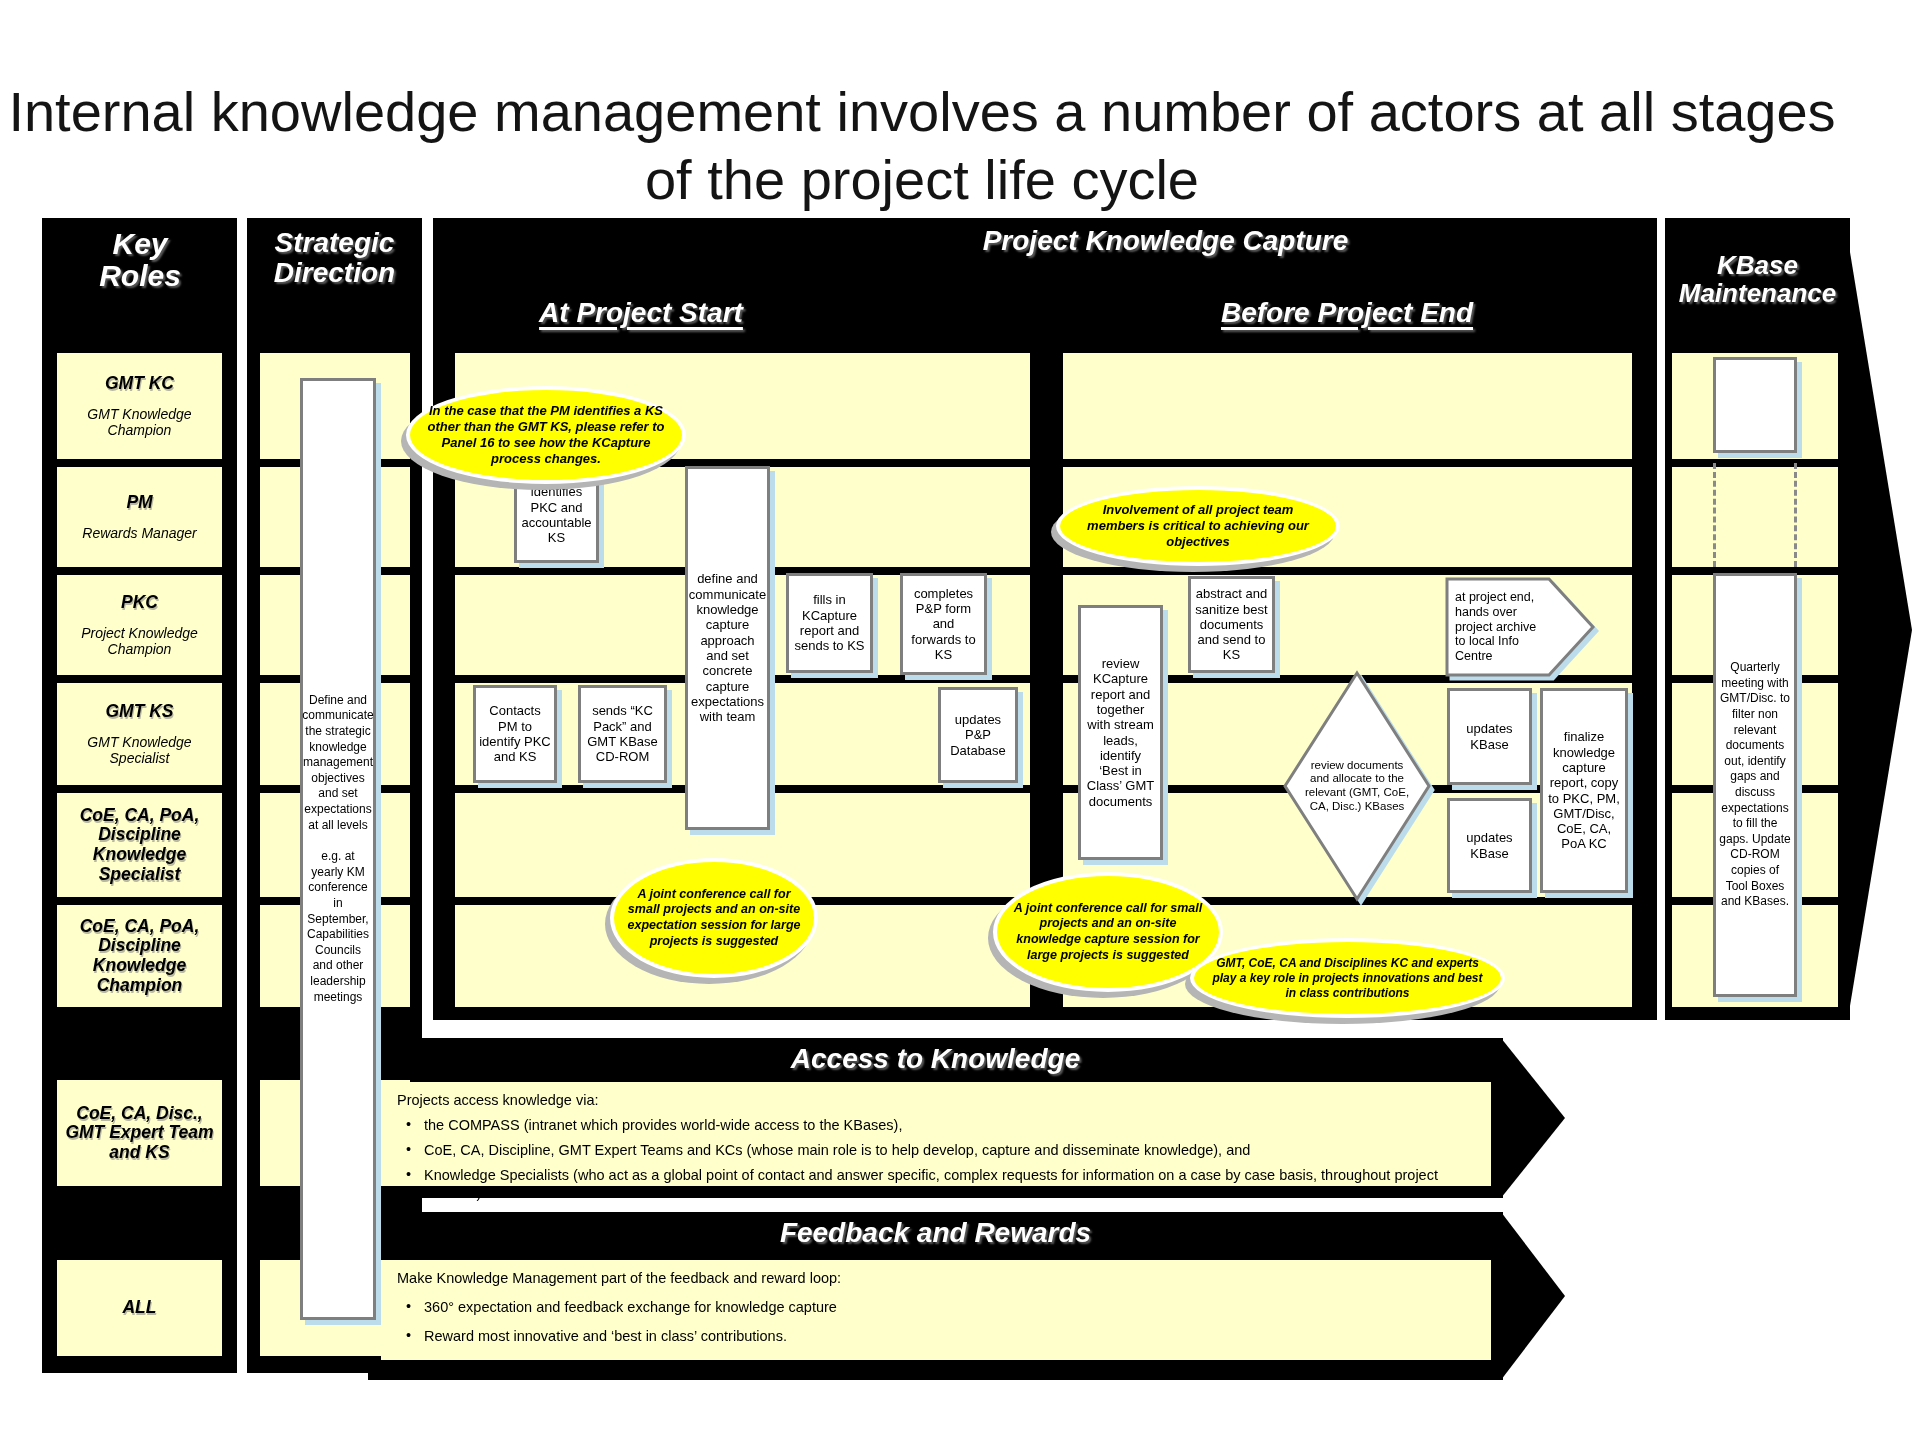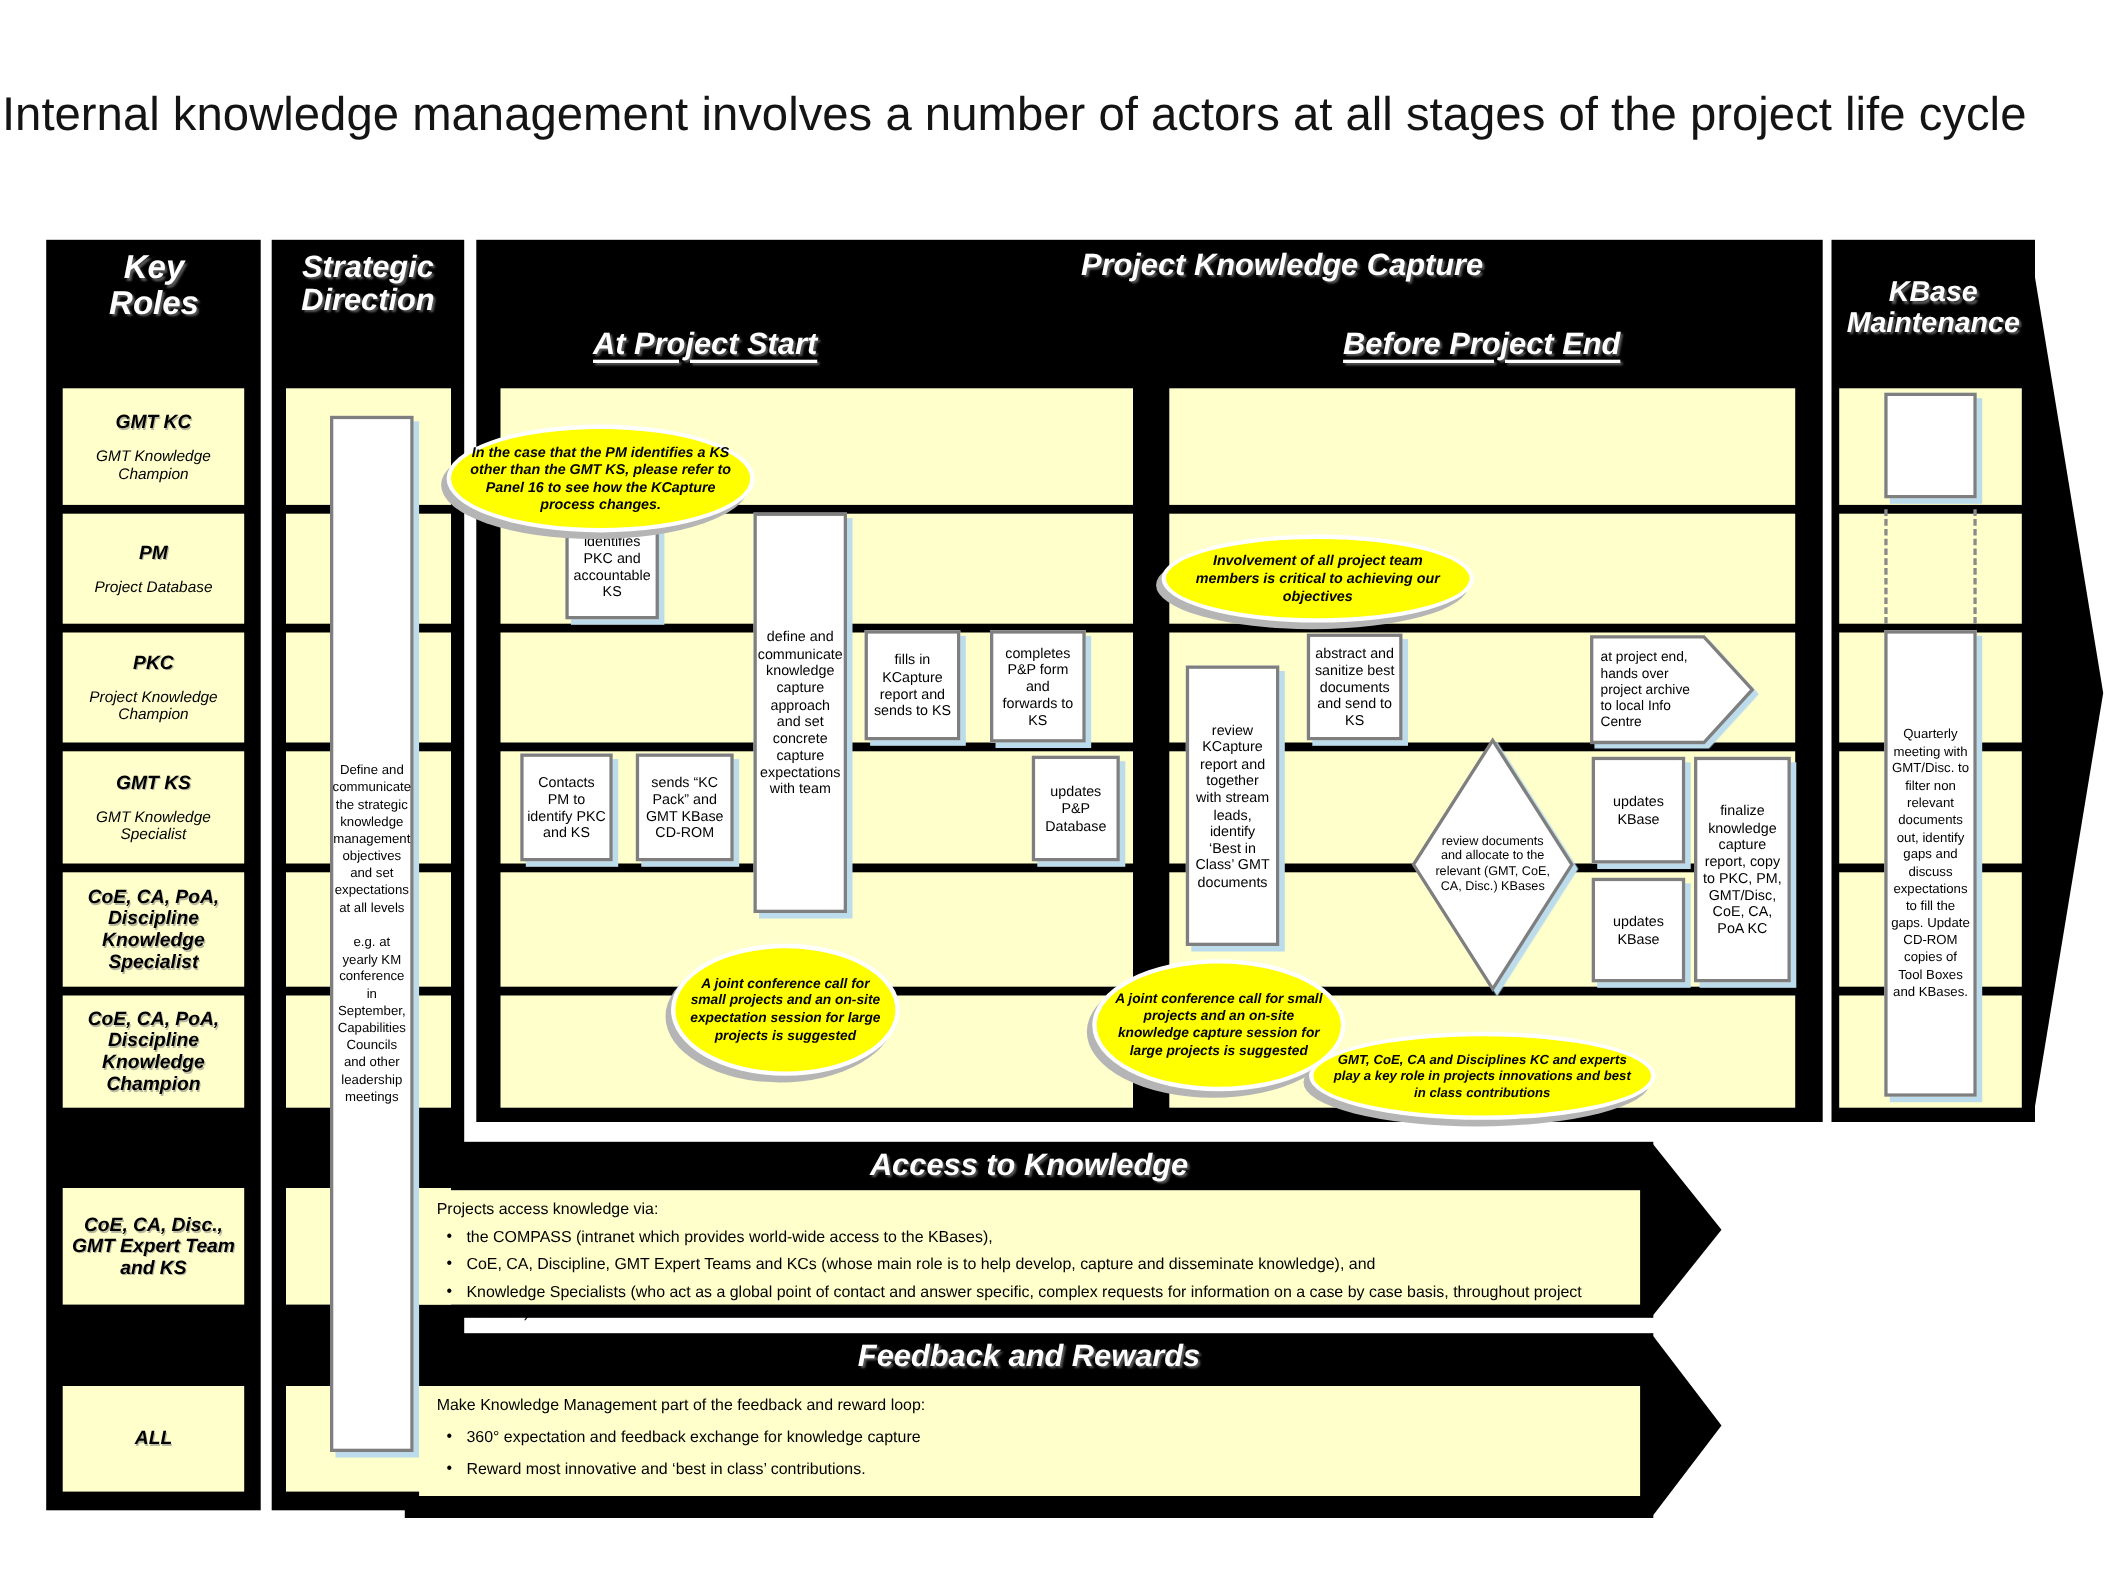--- a/index.html
+++ b/index.html
@@ -51,21 +51,21 @@
   .shape-text { position:absolute; display:flex; align-items:center; font-size:12.5px; line-height:1.18; }
   .band-content {
     position:absolute; background:#FFFFCC; padding:9px 16px;
     font-size:14.5px; line-height:1.3;
   }
   .bullet { position:relative; padding-left:27px; margin-top:6px; }
   .bullet::before { content:"\2022"; position:absolute; left:9px; top:-1px; }
   .fb .bullet { margin-top:10px; }
   #page-title {
     position:absolute; left:0; top:78px; width:1844px;
-    text-align:center; font-size:43px; line-height:1.22; color:#141414;
+    text-align:center; font-size:56px; line-height:1.22; color:#141414;
   }
 </style>
 </head>
 <body>
 
 <div id="stage">
 
   <div id="page-title">Internal knowledge management involves a number of actors at all stages of the project life cycle</div>
 
   <div class="panel" style="left:42px;top:218px;width:195px;height:1155px;"></div>
@@ -88,21 +88,21 @@
   <div class="hdr" style="left:1665px;top:226px;width:185px;font-size:26px;margin-top:26px;">KBase Maintenance</div>
   <div class="hdr" style="left:368px;top:1044px;width:1135px;font-size:28px;">Access to Knowledge</div>
   <div class="hdr" style="left:368px;top:1218px;width:1135px;font-size:28px;">Feedback and Rewards</div>
 
   <div class="row role-row" style="left:57px;top:353px;width:165px;height:106px;">
     <div class="role-abbr">GMT KC</div>
     <div class="role-full">GMT Knowledge Champion</div>
   </div>
   <div class="row role-row" style="left:57px;top:467px;width:165px;height:100px;">
     <div class="role-abbr">PM</div>
-    <div class="role-full">Project Database</div>
+    <div class="role-full">Rewards Manager</div>
   </div>
   <div class="row role-row" style="left:57px;top:575px;width:165px;height:100px;">
     <div class="role-abbr">PKC</div>
     <div class="role-full">Project Knowledge Champion</div>
   </div>
   <div class="row role-row" style="left:57px;top:683px;width:165px;height:102px;">
     <div class="role-abbr">GMT KS</div>
     <div class="role-full">GMT Knowledge Specialist</div>
   </div>
   <div class="row role-row" style="left:57px;top:793px;width:165px;height:104px;">

